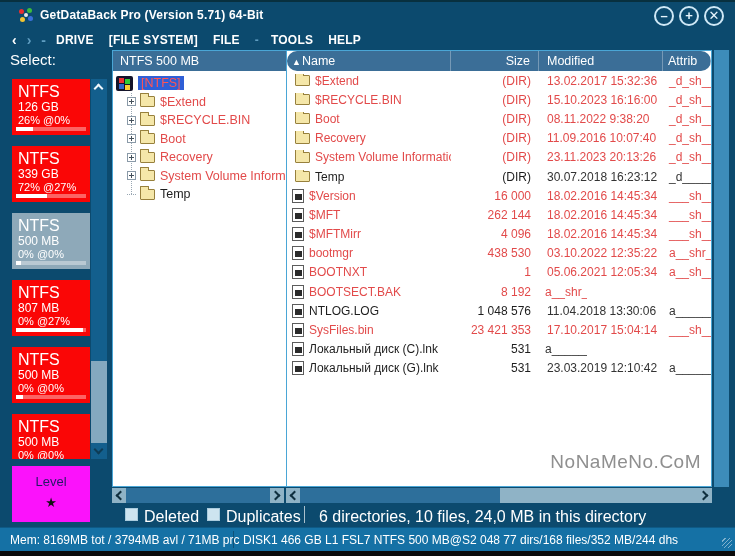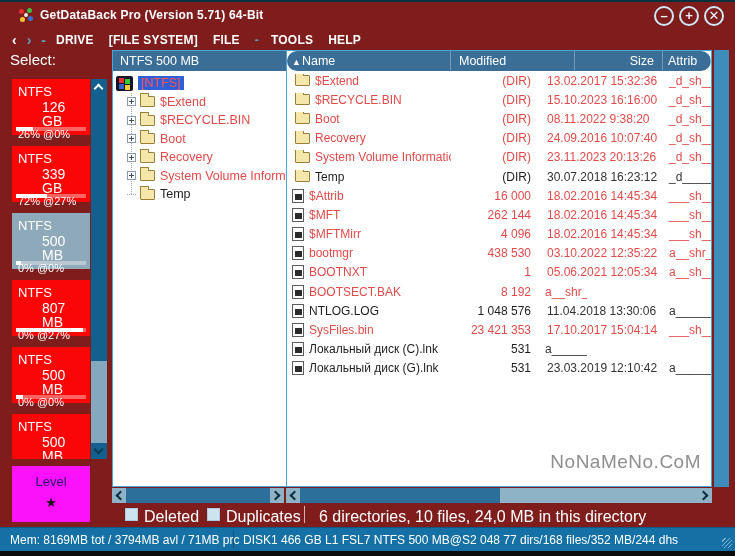--- a/index.html
+++ b/index.html
@@ -1,18 +1,18 @@
 <!DOCTYPE html>
 <html><head>
 <meta charset="utf-8">
 <style>
   * { margin:0; padding:0; box-sizing:border-box; }
   html,body { background:#333; }
   body { font-family:"Liberation Sans","DejaVu Sans",sans-serif; }
-  .window { position:relative; width:735px; height:556px; background:#7f1d1d; overflow:hidden; }
+  .window { position:relative; width:735px; height:556px; background:#0c4a6e; overflow:hidden; }
   .topstrip { position:absolute; left:0; top:0; width:735px; height:2px; background:#08303f; }
 
   
   .titlebar { position:absolute; left:0; top:2px; width:735px; height:26px; }
   .app-icon { position:absolute; left:17px; top:5px; width:17px; height:17px; }
   .app-icon i { position:absolute; width:5px; height:5px; border-radius:50%; }
   .app-icon .d1{ left:2px; top:2px; background:#e63030;}
   .app-icon .d2{ left:10px; top:1px; background:#3cbb3c;}
   .app-icon .d3{ left:3px; top:10px; background:#f2c530;}
   .app-icon .d4{ left:11px; top:9px; background:#3a6fd8;}
@@ -29,22 +29,22 @@
   .menubar .dim { color:#5f9dc1; font-weight:700; }
   .menu-item { margin-right:15px; letter-spacing:.2px; }
   .menu-item.dim { margin-right:12px; }
 
   
   .select-label { position:absolute; left:10px; top:51px; color:#fff; font-size:15px; }
   .partitions { position:absolute; left:12px; top:79px; width:78px; height:380px; overflow:hidden; }
   .tile { position:relative; width:78px; height:56px; margin-bottom:11px; background:#fa0606;
           color:#fff; padding:4px 6px 0 6px; }
   .tile.sel { background:#8ea9b9; }
-  .t-fs { font-size:13px; line-height:17px; }
-  .t-size { font-size:14px; line-height:14px;margin-left:24px; }
+  .t-fs { font-size:16px; line-height:17px; }
+  .t-size { font-size:12px; line-height:14px; }
   .t-pct { font-size:11px; line-height:13px; }
   .t-bar { position:absolute; left:4px; right:4px; bottom:4px; height:4px; background:rgba(255,255,255,.38); }
   .t-bar i { display:block; height:4px; background:#fff; }
   .v-scroll { position:absolute; left:91px; top:79px; width:16px; height:380px; background:#135f8d; }
   .v-thumb { position:absolute; left:0; top:282px; width:16px; height:82px; background:#84a9bf; }
   .chev { position:absolute; width:7px; height:7px; border-left:2px solid #eef6fb; border-bottom:2px solid #eef6fb; }
   .chev.up { left:4px; top:6px; transform:rotate(135deg); }
   .chev.down { left:4px; bottom:6px; transform:rotate(-45deg); border-color:#0e3c56; }
   .level-tile { position:absolute; left:12px; top:466px; width:78px; height:56px; background:#fb12fb;
                 text-align:center; color:#241a66; }
@@ -266,22 +266,22 @@
   </div>
   <div class="hscroll tree-hscroll">
     <span class="chev left"></span>
     <span class="hthumb" style="left:14px; right:14px;"></span>
     <span class="chev right"></span>
   </div>
 
   <div class="panel list-panel">
     <div class="phead cols">
       <div class="hc name"><span class="sort-arrow">▲</span><span>Name</span></div>
+      <div class="hc size">Size</div>
       <div class="hc mod">Modified</div>
-      <div class="hc size">Size</div>
       <div class="hc att">Attrib</div>
     </div>
     <div class="frows" id="file-rows">
         <div class="frow red">
           <div class="c name">
             <span class="folder"></span>
             <span class="fname">$Extend</span>
           </div>
           <div class="c size">(DIR)</div>
           <div class="c mod">13.02.2017 15:32:36</div>
@@ -304,21 +304,21 @@
           <div class="c size">(DIR)</div>
           <div class="c mod">08.11.2022 9:38:20</div>
           <div class="c att">_d_sh__</div>
         </div>
         <div class="frow red">
           <div class="c name">
             <span class="folder"></span>
             <span class="fname">Recovery</span>
           </div>
           <div class="c size">(DIR)</div>
-          <div class="c mod">24.09.2016 10:07:40</div>
+          <div class="c mod">11.09.2016 10:07:40</div>
           <div class="c att">_d_sh__</div>
         </div>
         <div class="frow red">
           <div class="c name">
             <span class="folder"></span>
             <span class="fname">System Volume Information</span>
           </div>
           <div class="c size">(DIR)</div>
           <div class="c mod">23.11.2023 20:13:26</div>
           <div class="c att">_d_sh__</div>
@@ -328,21 +328,21 @@
             <span class="folder"></span>
             <span class="fname">Temp</span>
           </div>
           <div class="c size">(DIR)</div>
           <div class="c mod">30.07.2018 16:23:12</div>
           <div class="c att">_d_____</div>
         </div>
         <div class="frow red">
           <div class="c name">
             <span class="ficon"></span>
-            <span class="fname">$Attrib</span>
+            <span class="fname">$Version</span>
           </div>
           <div class="c size">16 000</div>
           <div class="c mod">18.02.2016 14:45:34</div>
           <div class="c att">___sh__</div>
         </div>
         <div class="frow red">
           <div class="c name">
             <span class="ficon"></span>
             <span class="fname">$MFT</span>
           </div>

